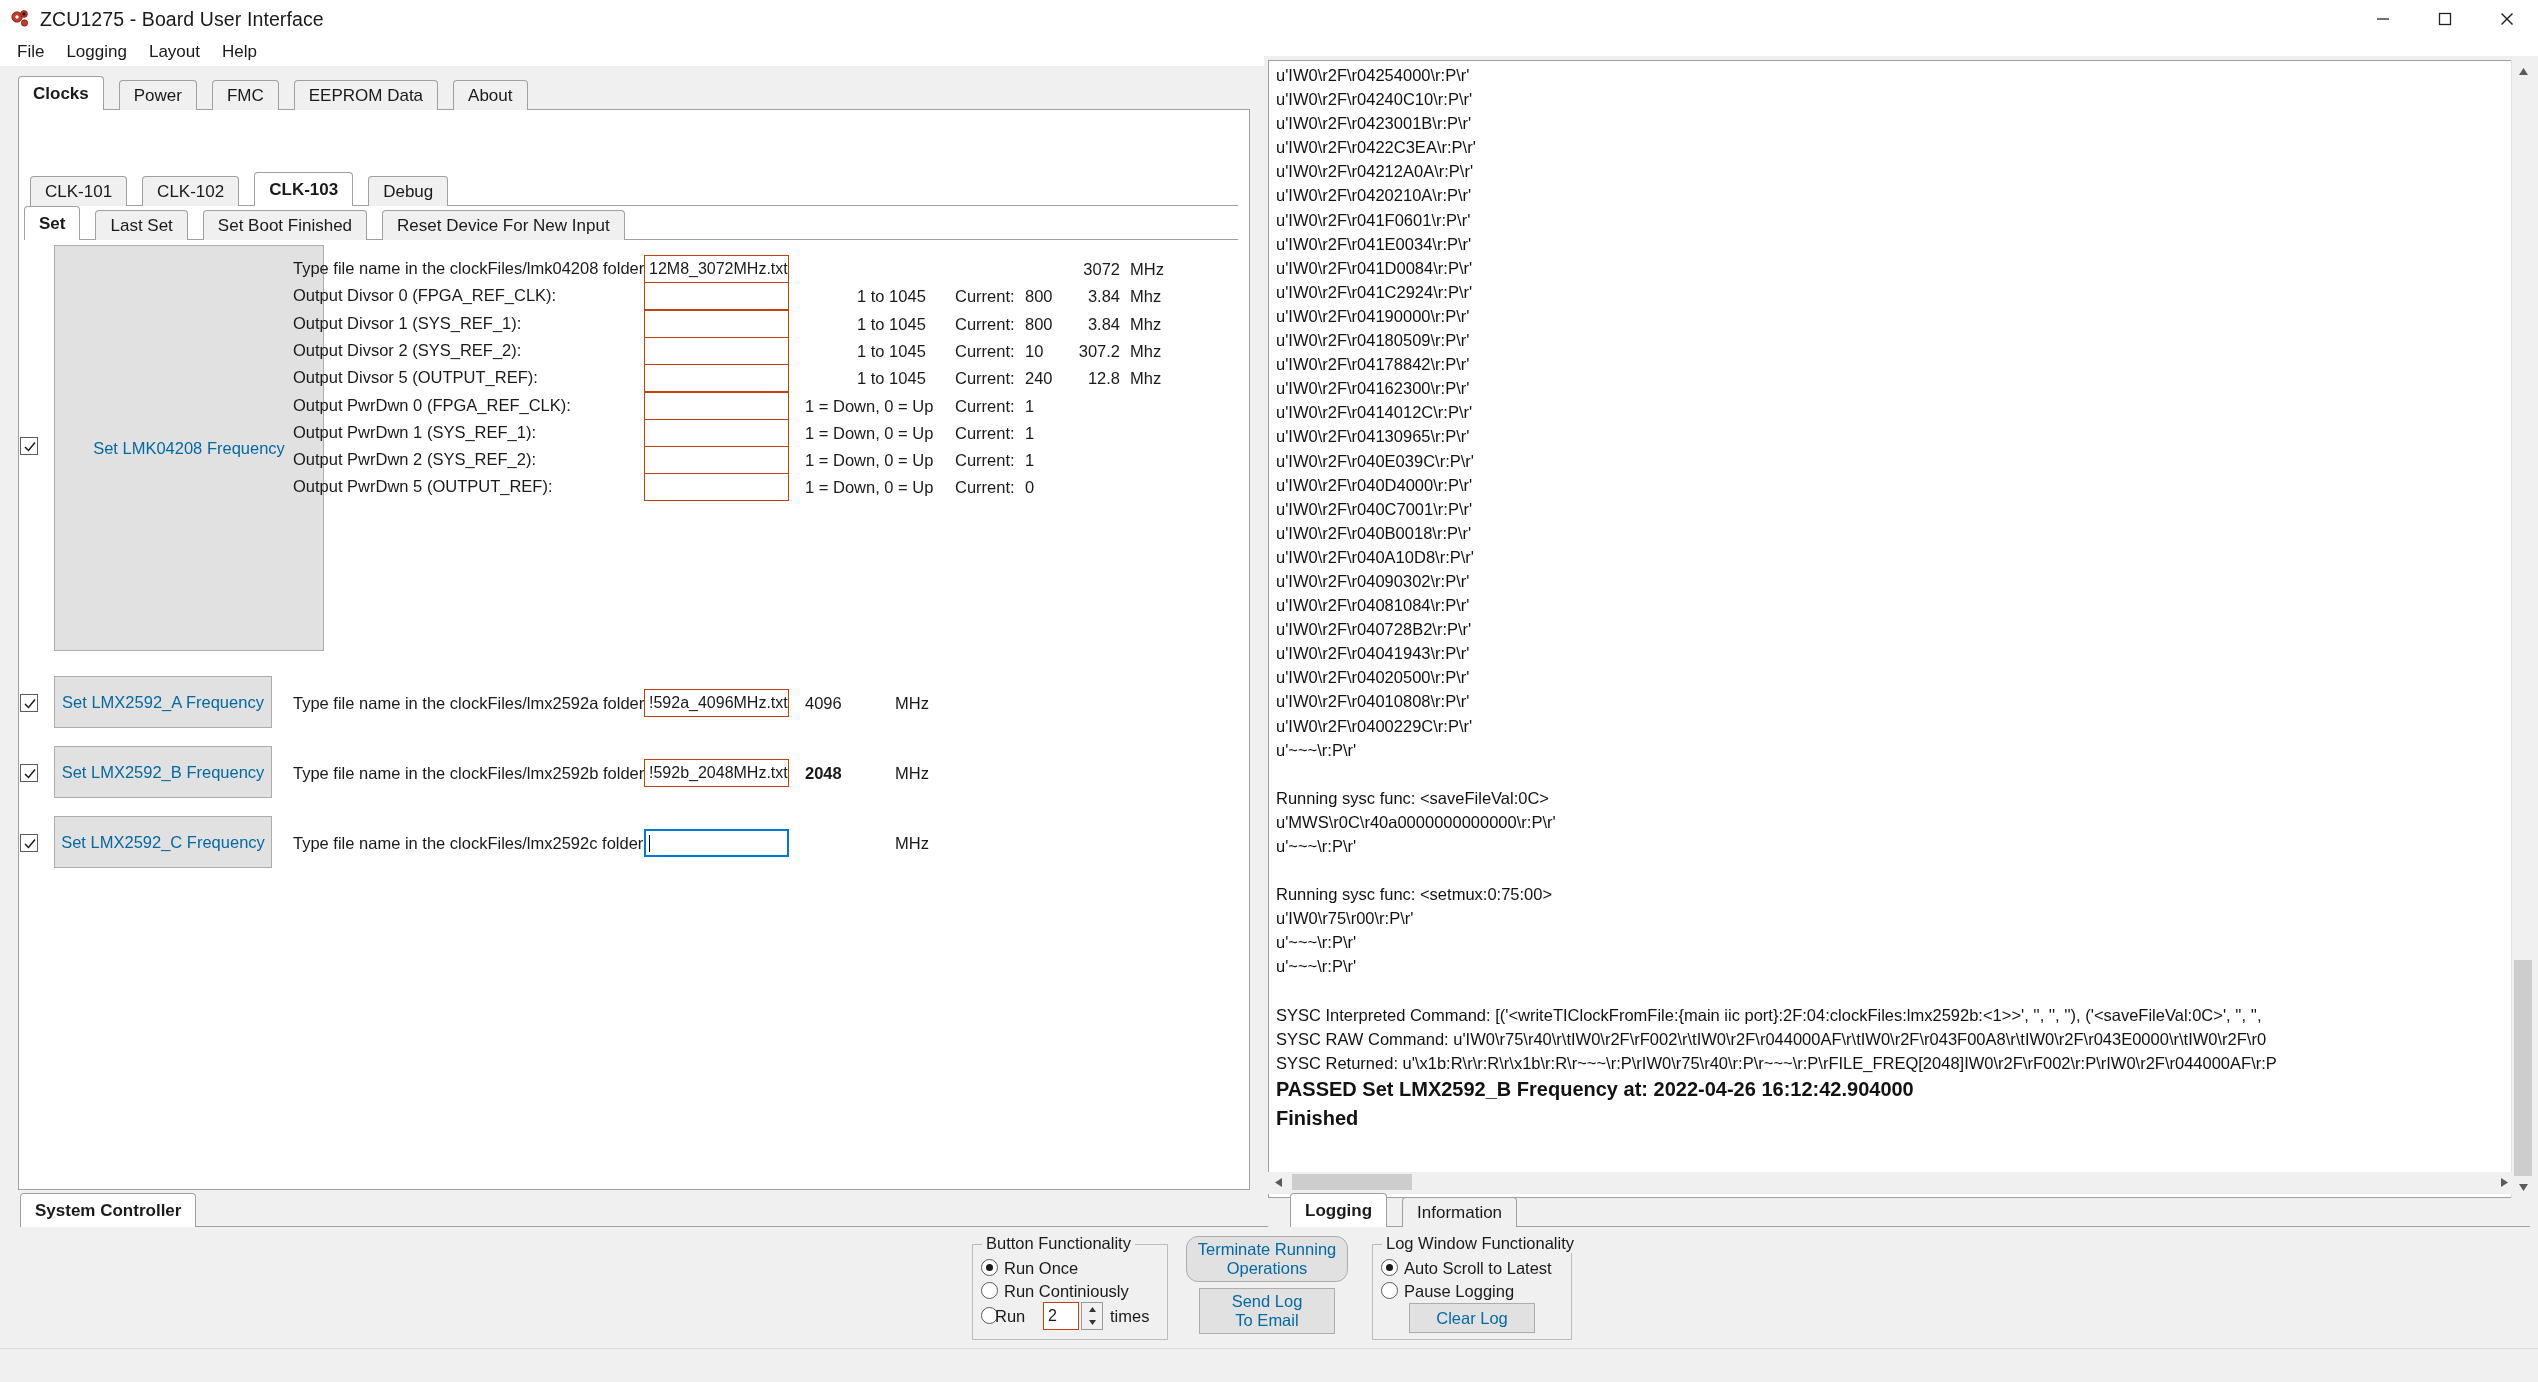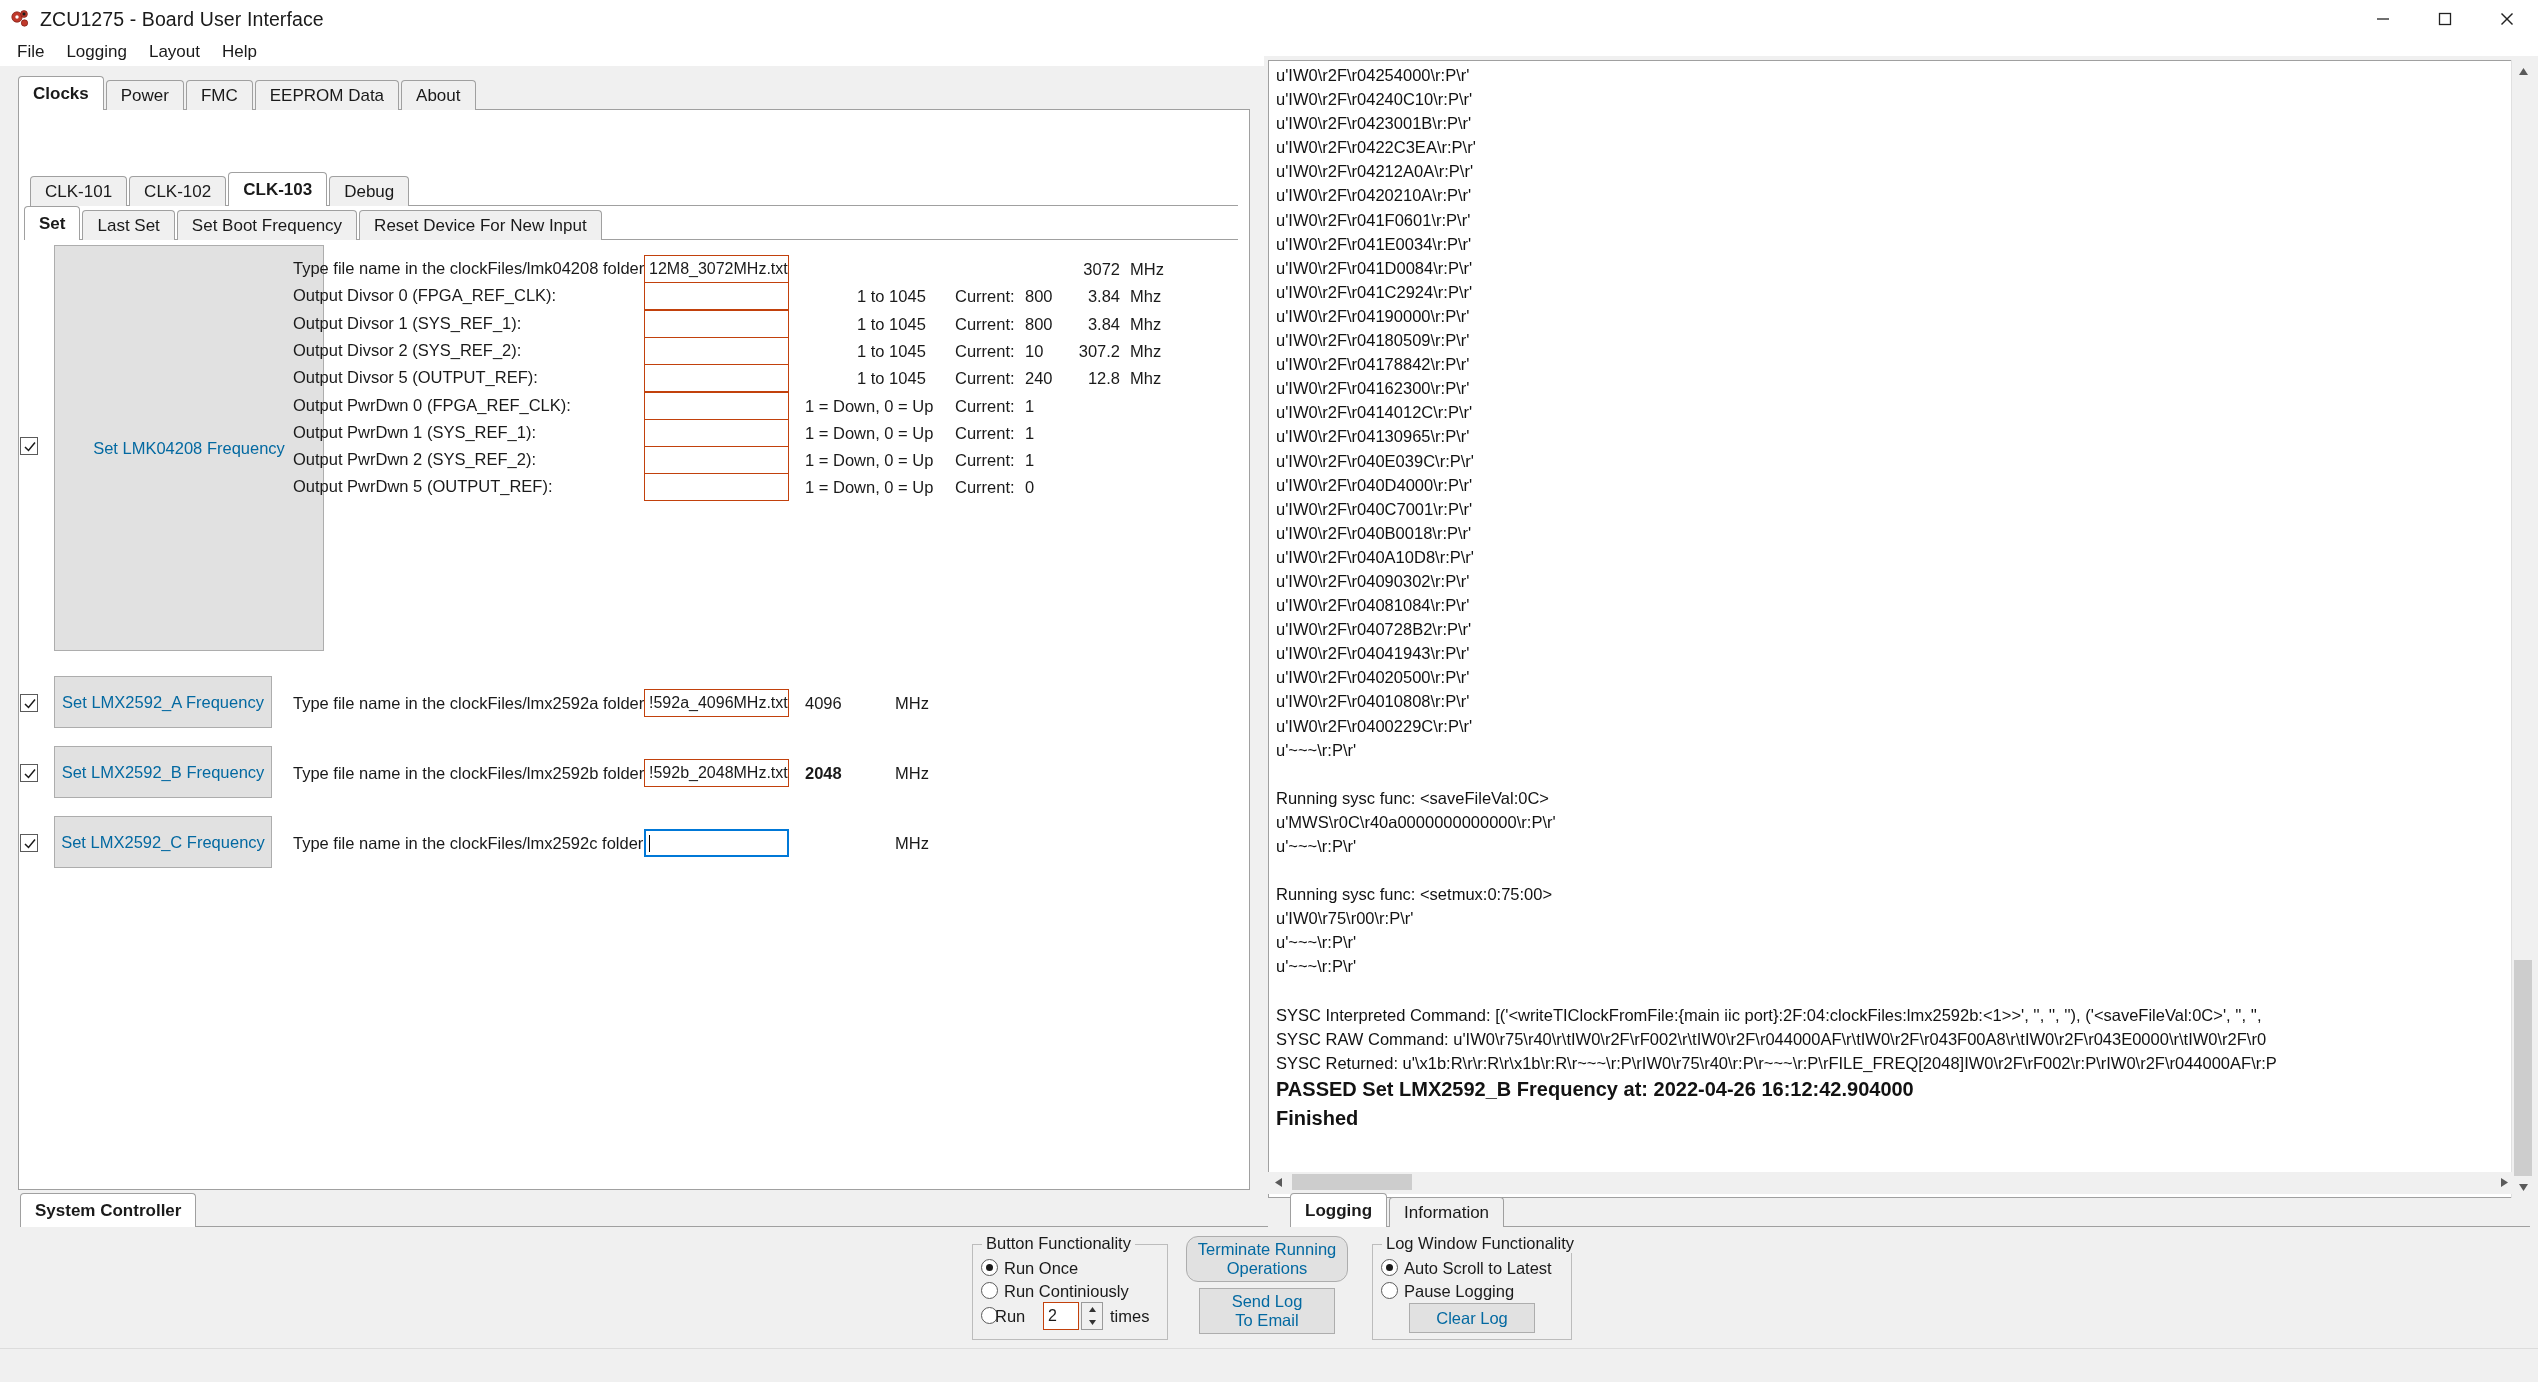--- a/index.html
+++ b/index.html
@@ -50,21 +50,21 @@
   }
   .menubar .menuitem:first-child { margin-left: 6px; }
 
   
   .leftpanel {
     position: absolute; left: 0; top: 66px; width: 1264px; height: 1130px;
     background: #f0f0f0;
   }
 
   
-  .tabrow { position: absolute; left: 0; display: flex; align-items: flex-end; height: 34px; }
+  .tabrow { position: absolute; left: 0; display: flex; align-items: flex-end; height: 34px; gap: 13px; }
   .tabrow .tabline {
     position: absolute; left: 0; bottom: 0; height: 1px; background: #a0a0a0;
   }
   .tab {
     position: relative;
     height: 30px;
     display: flex; align-items: center; justify-content: center;
     padding: 0 14px;
     font-size: 17px; color: #1a1a1a;
     background: #f0f0f0;
@@ -266,21 +266,21 @@
       <div class="tab" style="min-width:78px; background:#f0f0f0;">CLK-101</div>
       <div class="tab" style="min-width:78px; background:#f0f0f0;">CLK-102</div>
       <div class="tab active" style="min-width:78px;">CLK-103</div>
       <div class="tab" style="min-width:64px; background:#f0f0f0;">Debug</div>
     </div>
 
     <div class="tabrow" style="top: 140px; left: 24px; width: 1216px;">
       <div class="tabline" style="width: 1214px;"></div>
       <div class="tab active" style="min-width:40px;">Set</div>
       <div class="tab" style="min-width:80px; background:#f0f0f0;">Last Set</div>
-      <div class="tab" style="min-width:160px; background:#f0f0f0;">Set Boot Frequency</div>
+      <div class="tab" style="min-width:160px; background:#f0f0f0;">Set Boot Finished</div>
       <div class="tab" style="min-width:215px; background:#f0f0f0;">Reset Device For New Input</div>
     </div>
 
     <div class="chk" style="left: 20px; top: 371px;">
       <svg width="16" height="16" viewBox="0 0 16 16">
           <polyline points="3,8 6.5,11.5 13,3.5" fill="none" stroke="#1a1a1a" stroke-width="1.5"></polyline>
         </svg>
     </div>
     <div class="btn-grey" style="left: 54px; top: 179px; width: 270px; height: 406px;">Set LMK04208 Frequency</div>
 

